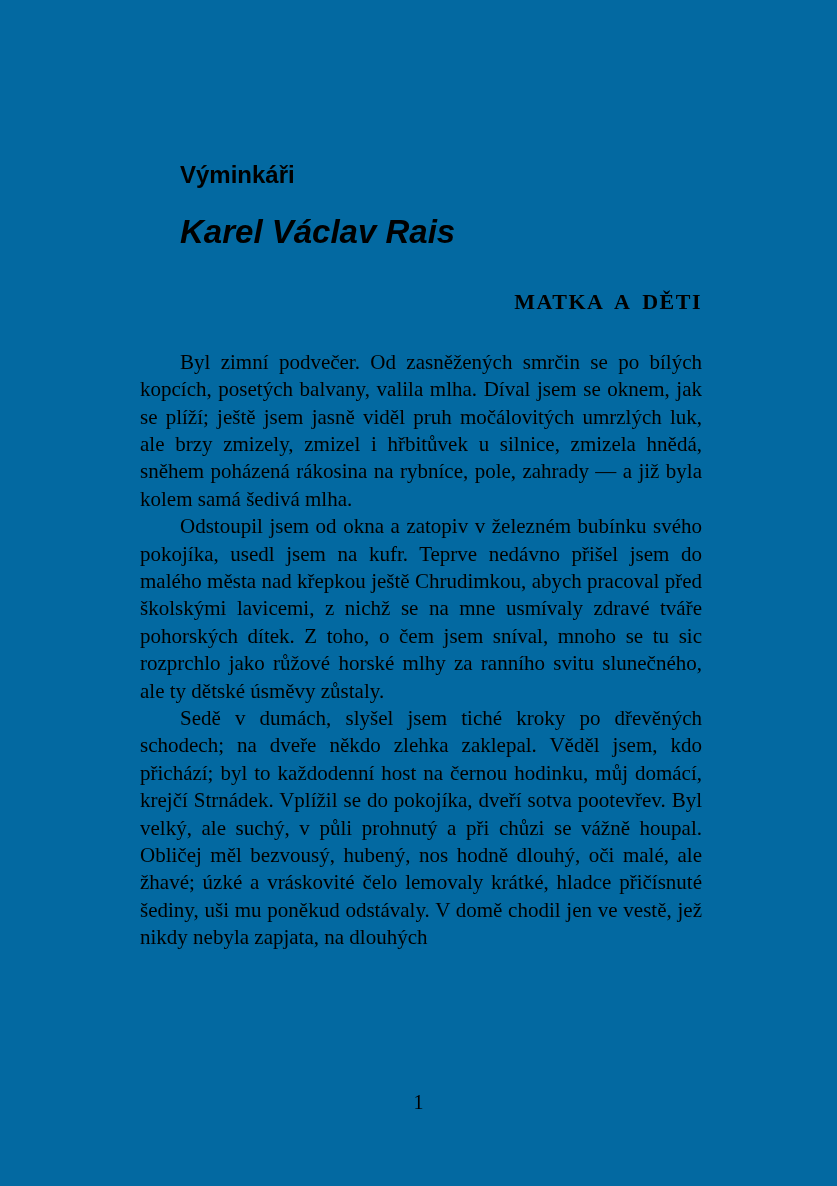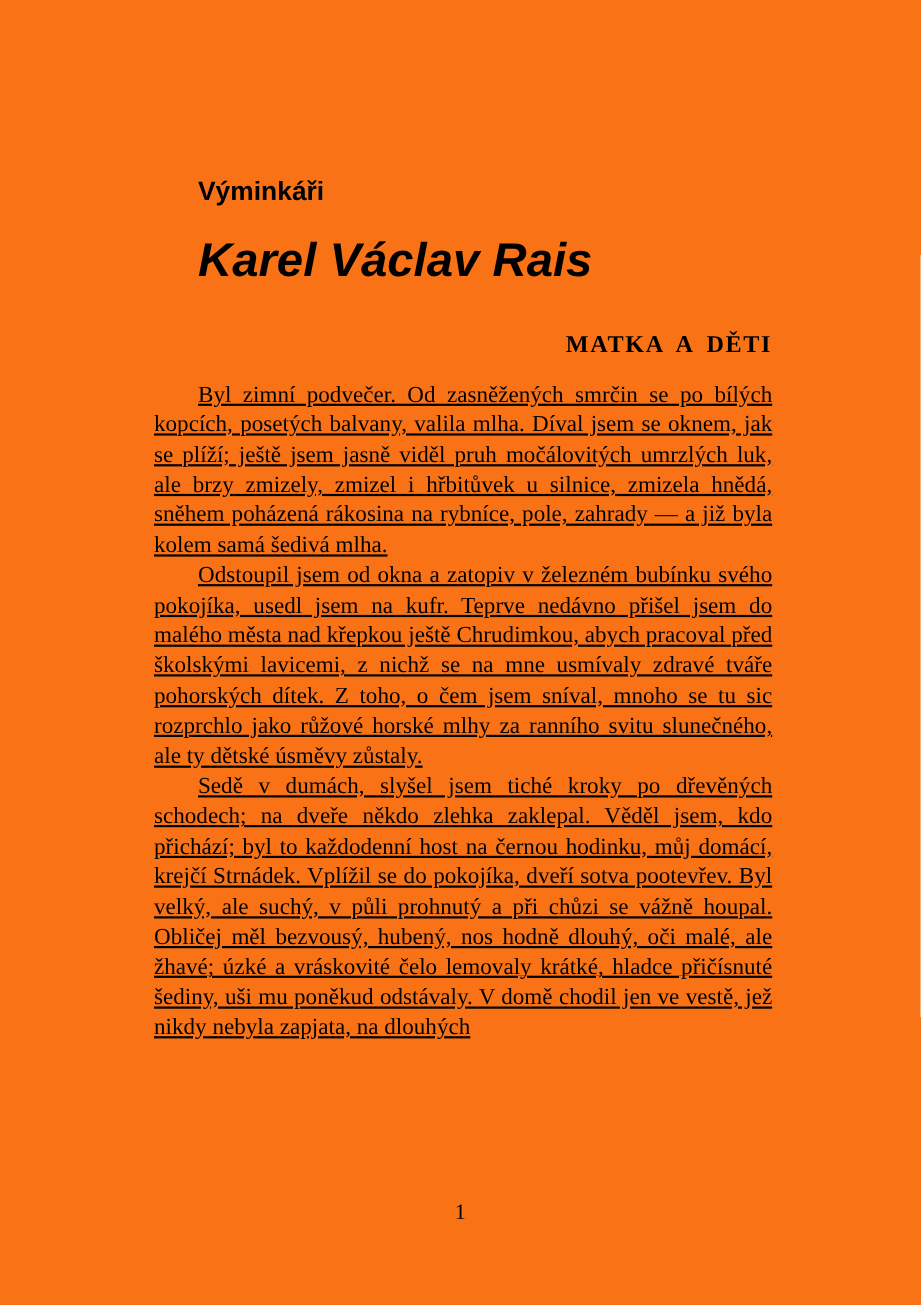--- a/index.html
+++ b/index.html
@@ -4,21 +4,21 @@
 <style>
   html, body {
     margin: 0;
     padding: 0;
     background: #ffffff;
   }
   .page {
     position: relative;
     width: 837px;
     height: 1186px;
-    background: #f97316;
+    background: #0369a1;
     color: #000000;
     overflow: hidden;
   }
   .content {
     position: absolute;
     left: 140px;
     top: 162px;
     width: 562px;
   }
   .series-title {
@@ -26,38 +26,37 @@
     font-weight: bold;
     font-size: 24px;
     line-height: 1.1;
     margin: 0 0 0 40px;
     color: #000000;
   }
   .author-name {
     font-family: "Liberation Sans", sans-serif;
     font-weight: bold;
     font-style: italic;
-    font-size: 43px;
+    font-size: 33px;
     line-height: 1.1;
     margin: 26px 0 0 40px;
     color: #000000;
   }
   .chapter-title {
     font-family: "Liberation Serif", serif;
     font-weight: bold;
     font-size: 22px;
     text-align: right;
     letter-spacing: 1.5px;
     word-spacing: 5px;
     margin-top: 38px;
     color: #000000;
   }
   .body-text {
-    margin-top: 19px;
-    text-decoration: underline;
+    margin-top: 34px;
   }
   .body-text p {
     font-family: "Liberation Serif", serif;
     font-size: 21px;
     line-height: 27.4px;
     text-align: justify;
     text-indent: 40px;
     margin: 0;
     color: #000000;
   }

